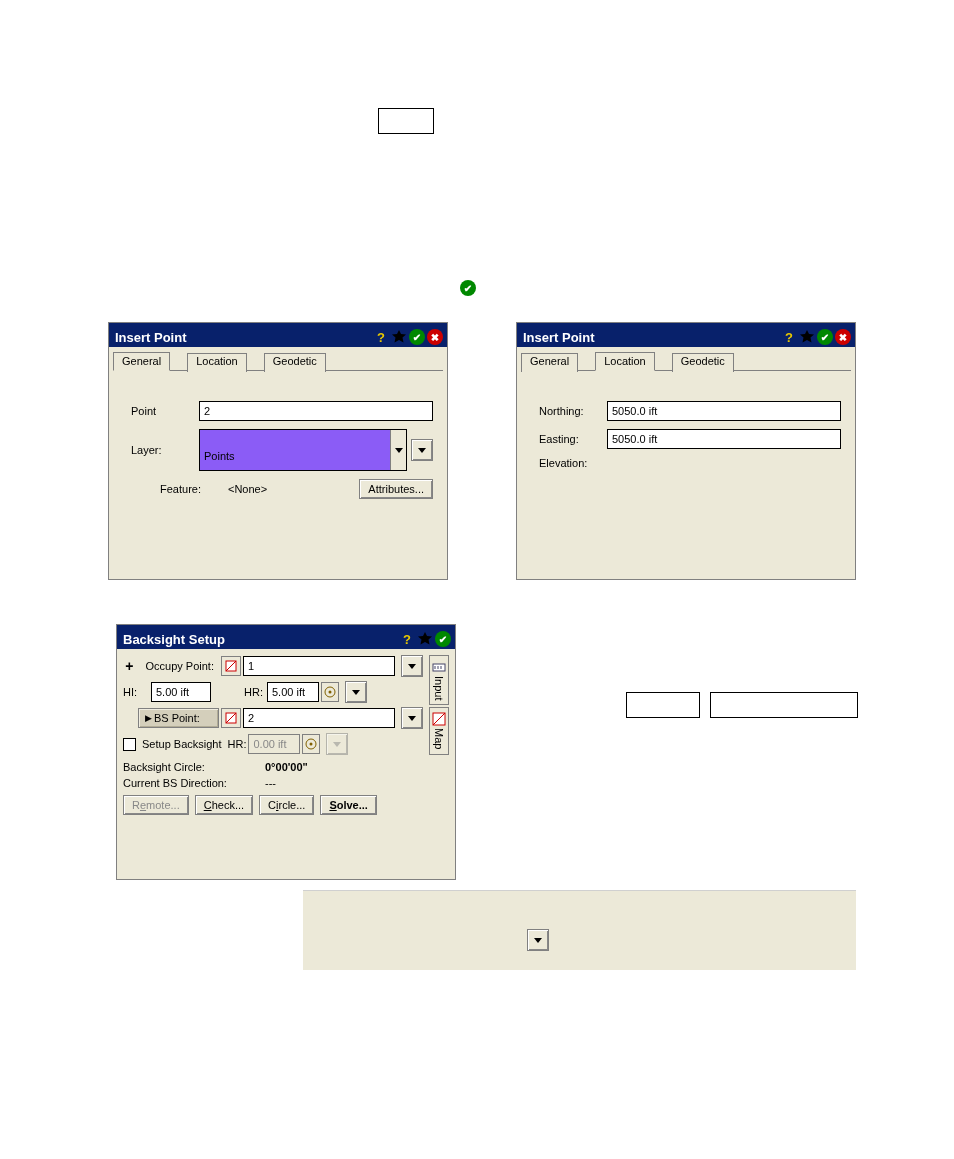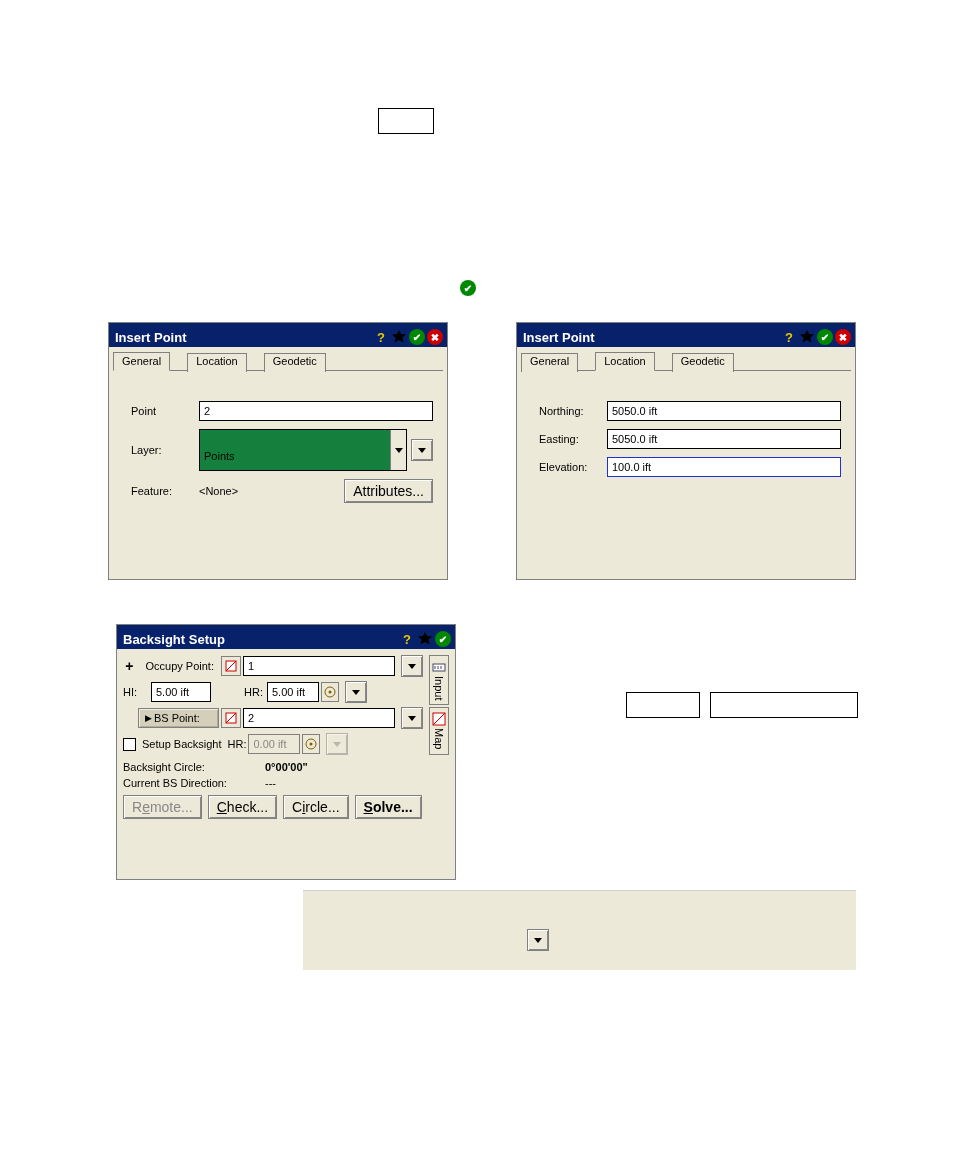--- a/index.html
+++ b/index.html
@@ -94,21 +94,21 @@
     height: 20px;
     font-family: inherit;
     font-size: 11px;
     flex: 1;
   }
   .text-input.focused {
     border: 1px solid #2030D8;
   }
   .select {
     border: 1px solid #000;
-    background: #15803d;
+    background: #8b5cf6;
     padding: 20px 4px;
     height: 20px;
     font-family: inherit;
     font-size: 11px;
     flex: 1;
     position: relative;
   }
   .select-arrow-inset {
     position: absolute;
     right: 0; top: 0; bottom: 0;
@@ -137,21 +137,21 @@
     border-right: 4px solid transparent;
     border-top: 5px solid #000;
   }
 
   .button {
     background: #ECE9D8;
     border: 1px solid #808080;
     box-shadow: inset 1px 1px 0 #fff, inset -1px -1px 0 #888;
     padding: 3px 8px;
     font-family: inherit;
-    font-size: 14px;
+    font-size: 11px;
     cursor: default;
   }
   .button.bold { font-weight: bold; }
   .button.disabled { color: #888; }
   .button u { text-decoration: underline; }
 
   
   .bs-body {
     padding: 6px;
     position: relative;
@@ -304,21 +304,21 @@
       <div class="select" style="position:relative; padding-right:18px;">
         <span>Points</span>
         <div class="select-arrow-inset">
             <div class="tri-down"></div>
           </div>
       </div>
       <div class="combo-side-btn">
           <div class="tri-down"></div>
         </div>
     </div>
-    <div class="form-row" style="margin-top:6px;">
+    <div class="form-row" style="margin-top:6px;margin-left:29px;">
       <span class="form-label">Feature:</span>
       <span style="flex:1;">&lt;None&gt;</span>
       <button class="button">Attributes...</button>
     </div>
   </div>
 </div>
 
 <div class="abs dialog" style="left:516px; top:322px; width:340px; height:258px;">
   <div class="titlebar">
     <span class="titlebar-text">Insert Point</span>
@@ -342,21 +342,20 @@
     <div class="form-row">
       <span class="form-label">Northing:</span>
       <input class="text-input" value="5050.0 ift" style="">
     </div>
     <div class="form-row">
       <span class="form-label">Easting:</span>
       <input class="text-input" value="5050.0 ift" style="">
     </div>
     <div class="form-row">
       <span class="form-label">Elevation:</span>
-      <input class="text-input focused" value="100.0 ift" style="">
     </div>
   </div>
 </div>
 
 <div class="abs dialog" style="left:116px; top:624px; width:340px; height:256px;">
   <div class="titlebar">
     <span class="titlebar-text">Backsight Setup</span>
     <div class="titlebar-icons">
       <span class="tb-icon icon-help">?</span>
       <span class="tb-icon">

